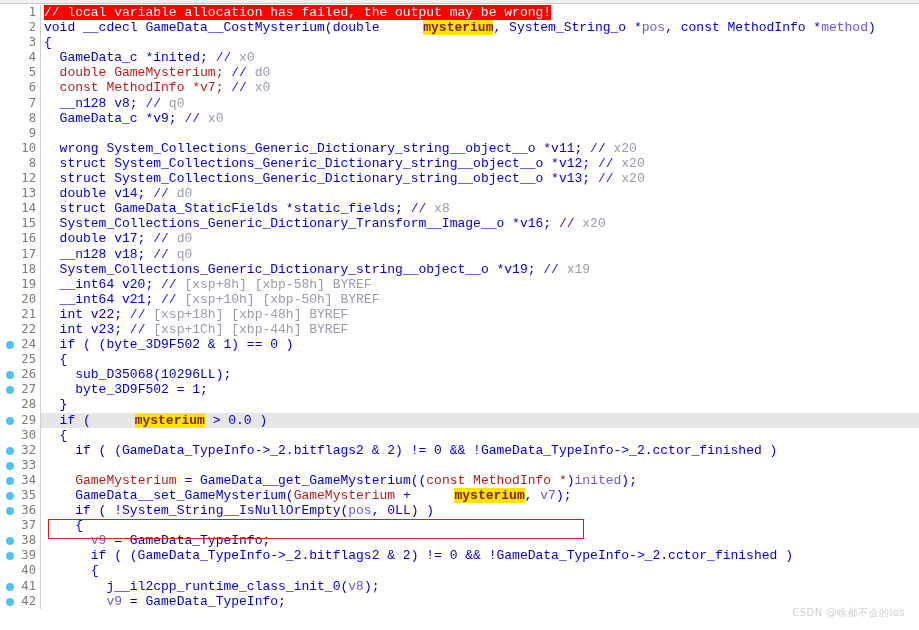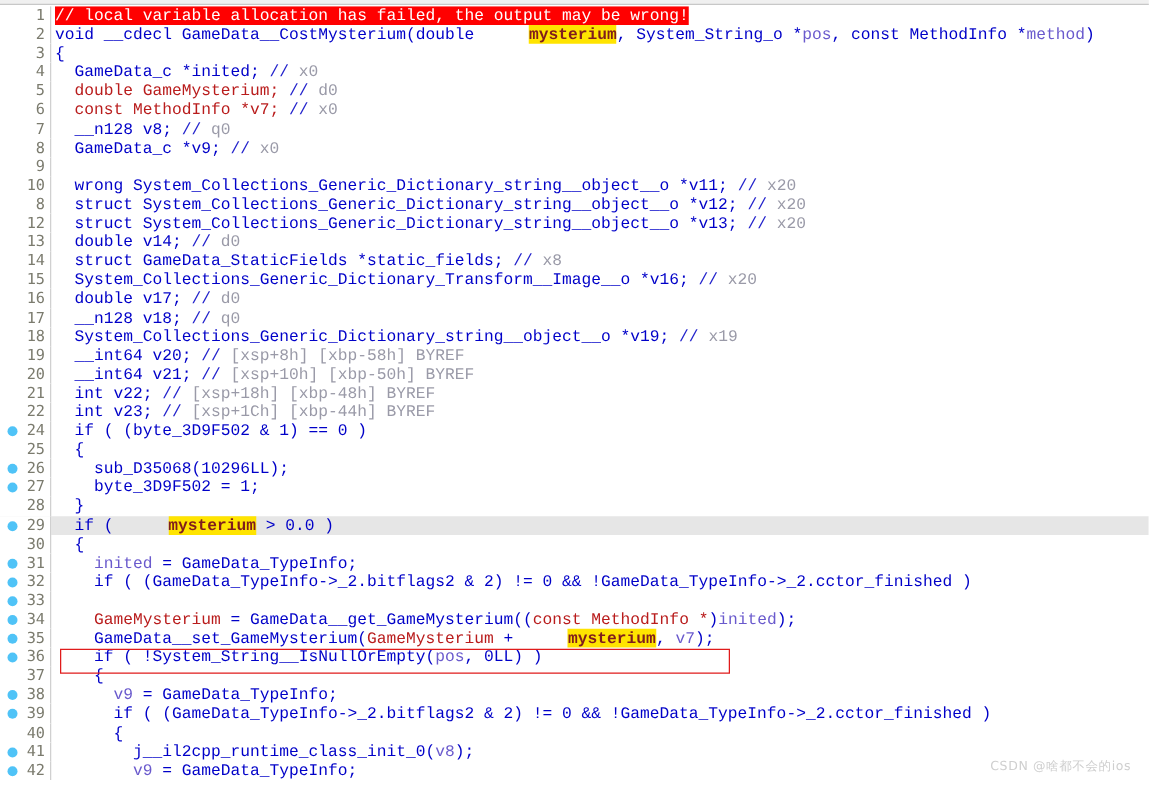--- a/index.html
+++ b/index.html
@@ -93,21 +93,20 @@
       <div class="row"><div class="gutter"><span class="lnum">20</span></div><div class="sep"></div><div class="code">  <span class="kw">__int64 v21; </span><span class="cmt">// </span><span class="reg">[xsp+10h] [xbp-50h] BYREF</span></div></div>
       <div class="row"><div class="gutter"><span class="lnum">21</span></div><div class="sep"></div><div class="code">  <span class="kw">int v22; </span><span class="cmt">// </span><span class="reg">[xsp+18h] [xbp-48h] BYREF</span></div></div>
       <div class="row"><div class="gutter"><span class="lnum">22</span></div><div class="sep"></div><div class="code">  <span class="kw">int v23; </span><span class="cmt">// </span><span class="reg">[xsp+1Ch] [xbp-44h] BYREF</span></div></div>
       <div class="row"><div class="gutter"><span class="bp"></span><span class="lnum">24</span></div><div class="sep"></div><div class="code">  <span class="kw">if ( (byte_3D9F502 &amp; 1) == 0 )</span></div></div>
       <div class="row"><div class="gutter"><span class="lnum">25</span></div><div class="sep"></div><div class="code">  <span class="kw">{</span></div></div>
       <div class="row"><div class="gutter"><span class="bp"></span><span class="lnum">26</span></div><div class="sep"></div><div class="code">    <span class="kw">sub_D35068(10296LL);</span></div></div>
       <div class="row"><div class="gutter"><span class="bp"></span><span class="lnum">27</span></div><div class="sep"></div><div class="code">    <span class="kw">byte_3D9F502 = 1;</span></div></div>
       <div class="row"><div class="gutter"><span class="lnum">28</span></div><div class="sep"></div><div class="code">  <span class="kw">}</span></div></div>
       <div class="row cur"><div class="gutter"><span class="bp"></span><span class="lnum">29</span></div><div class="sep"></div><div class="code">  <span class="kw">if ( </span><span class="hl">mysterium</span><span class="kw"> &gt; 0.0 )</span></div></div>
       <div class="row"><div class="gutter"><span class="lnum">30</span></div><div class="sep"></div><div class="code">  <span class="kw">{</span></div></div>
-      <div class="row"><div class="gutter"><span class="bp"></span><span class="lnum">31</span></div><div class="sep"></div><div class="code">    <span class="var">inited</span><span class="kw"> = GameData_TypeInfo;</span></div></div>
       <div class="row"><div class="gutter"><span class="bp"></span><span class="lnum">32</span></div><div class="sep"></div><div class="code">    <span class="kw">if ( (GameData_TypeInfo-&gt;_2.bitflags2 &amp; 2) != 0 &amp;&amp; !GameData_TypeInfo-&gt;_2.cctor_finished )</span></div></div>
       <div class="row"><div class="gutter"><span class="bp"></span><span class="lnum">33</span></div><div class="sep"></div></div>
       <div class="row"><div class="gutter"><span class="bp"></span><span class="lnum">34</span></div><div class="sep"></div><div class="code">    <span class="dim">GameMysterium</span><span class="kw"> = GameData__get_GameMysterium((</span><span class="dim">const MethodInfo *</span><span class="kw">)</span><span class="var">inited</span><span class="kw">);</span></div></div>
       <div class="row"><div class="gutter"><span class="bp"></span><span class="lnum">35</span></div><div class="sep"></div><div class="code">    <span class="kw">GameData__set_GameMysterium(</span><span class="dim">GameMysterium</span><span class="kw"> + </span><span class="hl">mysterium</span><span class="kw">, </span><span class="var">v7</span><span class="kw">);</span></div></div>
       <div class="row"><div class="gutter"><span class="bp"></span><span class="lnum">36</span></div><div class="sep"></div><div class="code">    <span class="kw">if ( !System_String__IsNullOrEmpty(</span><span class="var">pos</span><span class="kw">, 0LL) )</span></div></div>
       <div class="row"><div class="gutter"><span class="lnum">37</span></div><div class="sep"></div><div class="code">    <span class="kw">{</span></div></div>
       <div class="row"><div class="gutter"><span class="bp"></span><span class="lnum">38</span></div><div class="sep"></div><div class="code">      <span class="var">v9</span><span class="kw"> = GameData_TypeInfo;</span></div></div>
       <div class="row"><div class="gutter"><span class="bp"></span><span class="lnum">39</span></div><div class="sep"></div><div class="code">      <span class="kw">if ( (GameData_TypeInfo-&gt;_2.bitflags2 &amp; 2) != 0 &amp;&amp; !GameData_TypeInfo-&gt;_2.cctor_finished )</span></div></div>
       <div class="row"><div class="gutter"><span class="lnum">40</span></div><div class="sep"></div><div class="code">      <span class="kw">{</span></div></div>
       <div class="row"><div class="gutter"><span class="bp"></span><span class="lnum">41</span></div><div class="sep"></div><div class="code">        <span class="kw">j__il2cpp_runtime_class_init_0(</span><span class="var">v8</span><span class="kw">);</span></div></div>

